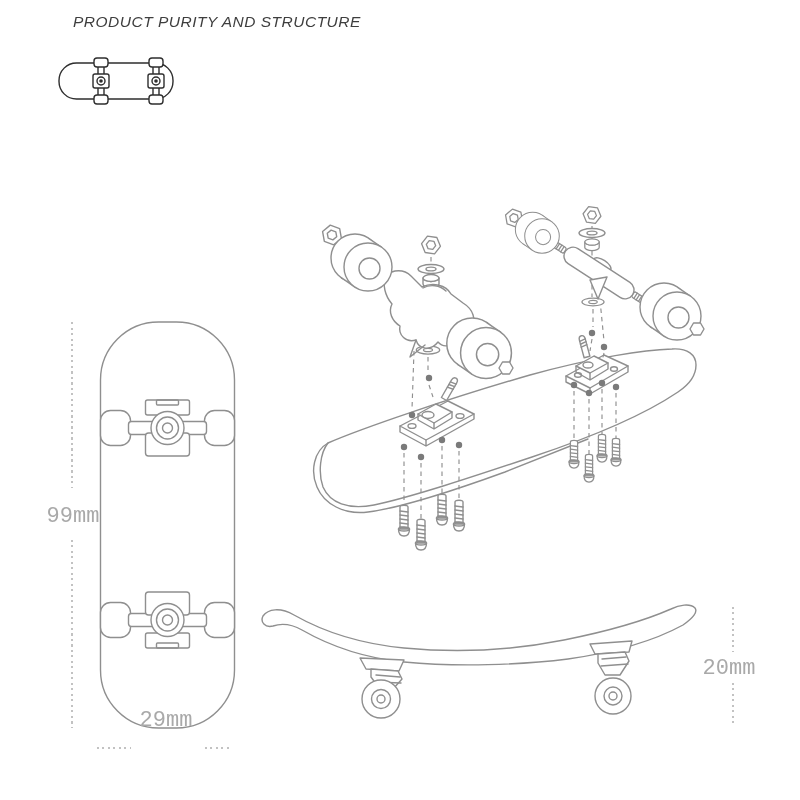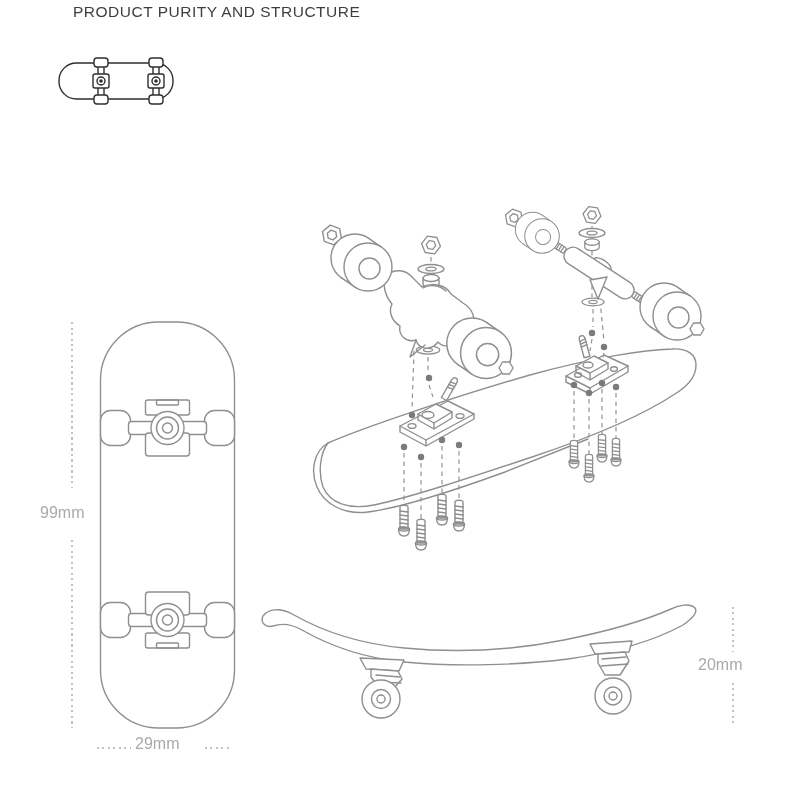--- a/index.html
+++ b/index.html
@@ -3,22 +3,22 @@
 <meta charset="utf-8">
 <style>
   :root{
     --background:#ffffff; --title-text:#3e3e3e; --line:#8f8f8f; --dark-line:#2e2e2e;
     --dim-text:#a9a9a9; --dim-dots:#c2c2c2; --dot-fill:#7a7a7a;
   }
   html,body{margin:0;padding:0;}
   body{width:800px;height:800px;background:var(--background,#fff);position:relative;
        font-family:"Liberation Sans", sans-serif; overflow:hidden;}
   .abs{position:absolute;}
-  .title{left:73px;top:3px;font-size:15.5px;letter-spacing:.5px;color:var(--title-text,#3e3e3e);}
-  .dim{font-size:16px;color:var(--dim-text,#a9a9a9);text-align:left;}
+  .title{left:73px;top:13px;font-size:15.5px;letter-spacing:.5px;color:var(--title-text,#3e3e3e);font-style:italic;}
+  .dim{font-size:22px;color:var(--dim-text,#a9a9a9);text-align:center;font-family:Liberation Mono, monospace;}
   .vdot{width:2px;background:repeating-linear-gradient(var(--dim-dots,#c2c2c2) 0 2px, transparent 2px 5.5px);}
   .hdot{height:2px;background:repeating-linear-gradient(90deg, var(--dim-dots,#c2c2c2) 0 2px, transparent 2px 5.5px);}
   svg{position:absolute;overflow:visible;}
   .s{stroke:var(--line,#8f8f8f);fill:none;stroke-width:1.4;stroke-linecap:round;stroke-linejoin:round;}
   .f{stroke:var(--line,#8f8f8f);fill:#fff;stroke-width:1.4;stroke-linecap:round;stroke-linejoin:round;}
   .m{fill:#fff;stroke:none;}
   .d{stroke:var(--line,#8f8f8f);fill:none;stroke-width:1.15;stroke-dasharray:4.5 4;}
   .dt{fill:var(--dot-fill,#7a7a7a);stroke:none;}
   .k{stroke:var(--dark-line,#2e2e2e);fill:none;stroke-width:1.4;stroke-linejoin:round;}
   .kf{stroke:var(--dark-line,#2e2e2e);fill:#fff;stroke-width:1.4;stroke-linejoin:round;}
@@ -61,21 +61,21 @@
   <rect class="f" x="2.5" y="2" width="134" height="406" rx="58"></rect>
   <use href="#btruck" transform="translate(69.5,108)"></use>
   <use href="#btruck" transform="translate(69.5,300) scale(1,-1)"></use>
 </svg>
 
 <div class="abs vdot" style="left:71px;top:322px;height:166px"></div>
 <div class="abs dim" style="left:40px;top:504px;width:66px">99mm</div>
 <div class="abs vdot" style="left:71px;top:540px;height:188px"></div>
 
 <div class="abs hdot" style="left:97px;top:747px;width:34px"></div>
-<div class="abs dim" style="left:135px;top:735px;width:62px">29mm</div>
+<div class="abs dim" style="left:135px;top:708px;width:62px">29mm</div>
 <div class="abs hdot" style="left:205px;top:747px;width:26px"></div>
 
 <svg class="abs" style="left:300px;top:185px" width="450" height="380" viewBox="0 0 450 380">
   <defs>
     <g id="wheel">
       <circle class="f" cx="-13" cy="-9" r="24"></circle>
       <polygon class="m" points="13.7,-19.7 0.7,-28.7 -26.7,10.7 -13.7,19.7"></polygon>
       <line class="s" x1="13.7" y1="-19.7" x2="0.7" y2="-28.7"></line>
       <line class="s" x1="-13.7" y1="19.7" x2="-26.7" y2="10.7"></line>
       <circle class="f" cx="0" cy="0" r="24"></circle>

